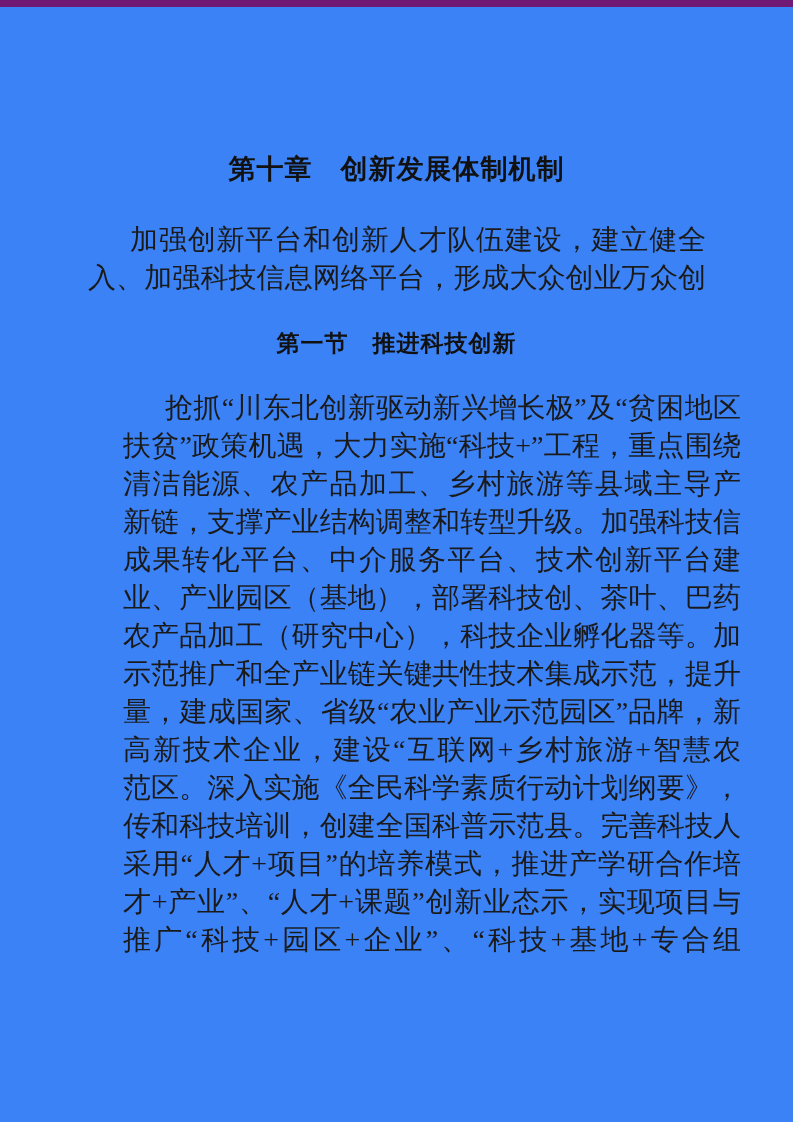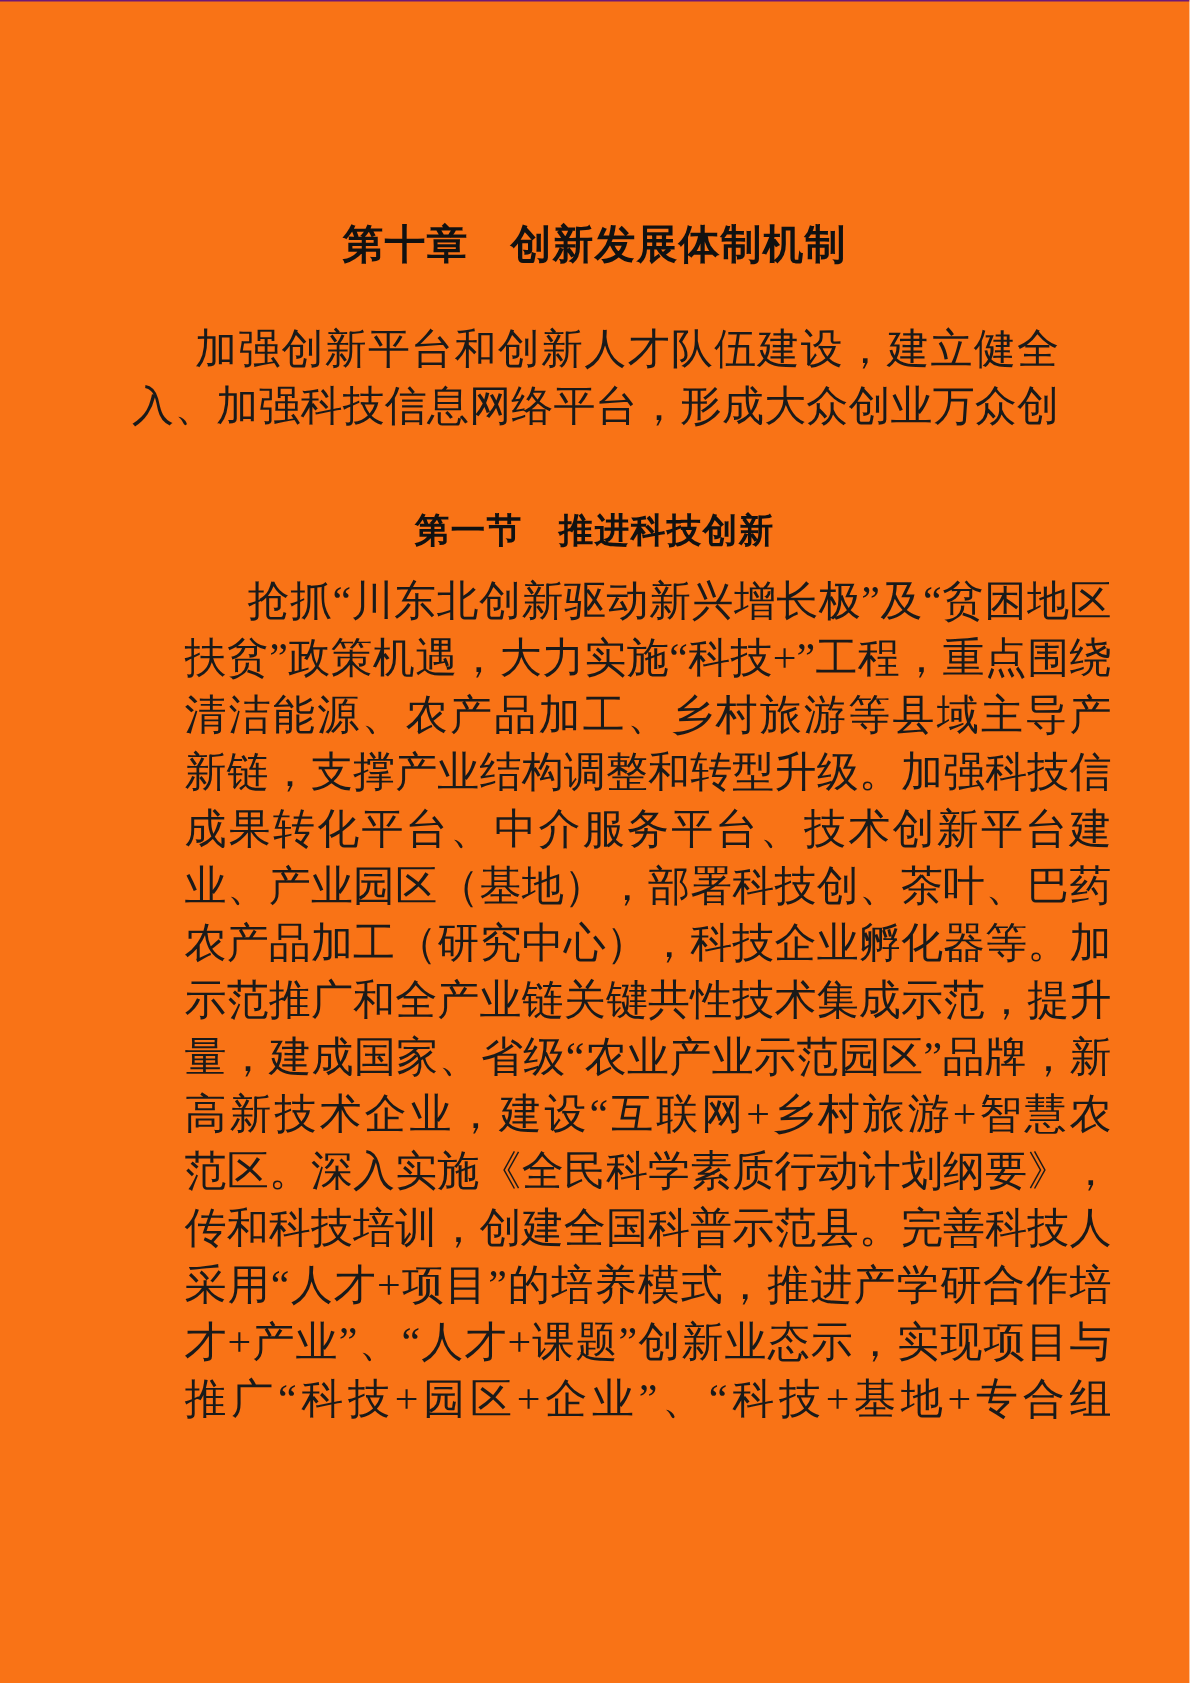--- a/index.html
+++ b/index.html
@@ -4,24 +4,24 @@
 <style>
   html, body {
     margin: 0;
     padding: 0;
     background: #ffffff;
   }
   .page {
     position: relative;
     width: 793px;
     height: 1122px;
-    background: #f97316;
+    background: #3b82f6;
     color: #1a1a1a;
     font-family: "Liberation Serif", "DejaVu Serif", serif;
-    border-top: 1px solid #701a75;
+    border-top: 7px solid #701a75;
     box-sizing: border-box;
     overflow: hidden;
   }
   .chapter-title {
     position: absolute;
     top: 143px;
     left: 0;
     right: 0;
     margin: 0;
     text-align: center;
@@ -36,21 +36,21 @@
     position: absolute;
     top: 214px;
     left: 88px;
     width: 618px;
   }
   .section-title {
     position: absolute;
     top: 318px;
     left: 0;
     right: 0;
-    margin: 16px;
+    margin: 0;
     text-align: center;
     font-weight: 700;
     font-size: 23px;
     line-height: 38px;
     letter-spacing: 1px;
     color: #111111;
   }
   .body-block {
     position: absolute;
     top: 382px;

